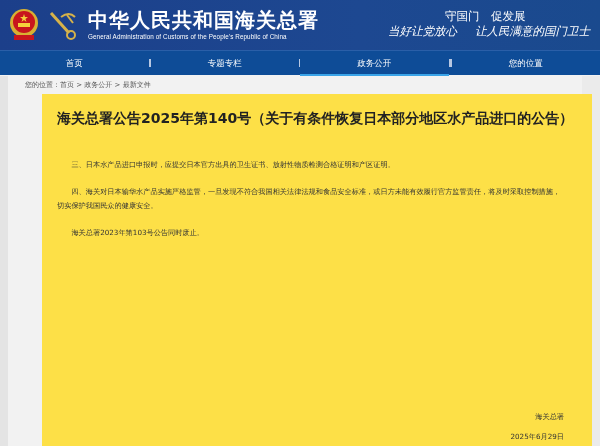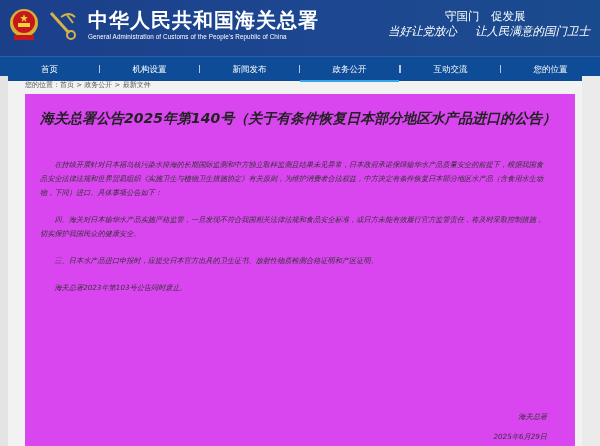--- a/index.html
+++ b/index.html
@@ -1,33 +1,33 @@
 <!DOCTYPE html>
 <html><head>
 <meta charset="utf-8">
 <style>
   * { margin:0; padding:0; box-sizing:border-box; }
   body { width:600px; height:446px; overflow:hidden; background:#f2f2f2; font-family:"DejaVu Sans", sans-serif; }
-  .header { height:56px; background:linear-gradient(90deg,#1c3f8a 0%,#1d4891 60%,#1a4a8e 100%); position:relative; }
+  .header { height:50px; background:linear-gradient(90deg,#1c3f8a 0%,#1d4891 60%,#1a4a8e 100%); position:relative; }
   .emblem { position:absolute; left:8px; top:7px; width:32px; height:36px; }
   .key { position:absolute; left:47px; top:9px; width:32px; height:32px; }
   .site-title { position:absolute; left:88px; top:7px; color:#fff; font-size:20px; font-weight:bold; letter-spacing:1px; font-family:"DejaVu Sans", sans-serif; }
   .site-sub { position:absolute; left:88px; top:33px; color:#fff; font-size:6.3px; letter-spacing:0.1px; font-family:"Liberation Sans", sans-serif; }
   .slogan1 { position:absolute; left:445px; top:9px; color:#fff; font-size:11.5px; word-spacing:14px; }
   .slogan2 { position:absolute; left:388px; top:24px; color:#fff; font-size:11.5px;font-style:italic; }
   .slogan2 span + span { margin-left:18px; }
   .nav { height:25px; background:#0e4c97; display:flex; align-items:center; border-top:1px solid #2a5fa8; }
   .nav-item { flex:1; text-align:center; color:#fff; font-size:8.5px; height:25px; line-height:24px; position:relative; }
   .nav-item.active { border-bottom:2px solid #3aa4e8; }
   .nav-sep { width:1px; height:8px; background:#b8c8e2; }
   .page { position:absolute; top:76px; left:0; width:600px; height:366px; }
   .leftbar { position:absolute; left:0; top:0; width:8px; height:370px; background:#e4e4e4; }
   .rightbar { position:absolute; right:0; top:0; width:18px; height:370px; background:#ebebeb; }
   .breadcrumb { position:absolute; left:25px; top:4px; font-size:7px; color:#555; }
-  .content { position:absolute; left:25px; top:18px; width:550px; height:352px; background:#d946ef;font-style:italic; }
+  .content { position:absolute; left:42px; top:18px; width:550px; height:352px; background:#fde047; }
   .doc-title { position:absolute; left:15px; top:16px; font-size:14px; font-weight:bold; color:#222; white-space:nowrap; }
   .body-text { position:absolute; left:15px; top:64px; width:510px; font-size:7.2px; line-height:14px; color:#333; }
   .body-text p { text-indent:2em; margin-bottom:13px; }
   .body-text p.close { margin-bottom:10px; }
   .sign { position:absolute; right:28px; font-size:7.2px; color:#333; }
 </style>
 </head>
 <body>
 
 <div class="header">
@@ -48,44 +48,41 @@
   <div class="site-sub">General Administration of Customs of the People's Republic of China</div>
   <div class="slogan1">守国门　促发展</div>
   <div class="slogan2">
     <span>当好让党放心</span><span>让人民满意的国门卫士</span>
   </div>
 </div>
 
 <div class="nav">
   <div class="nav-item">首页</div>
   <div class="nav-sep"></div>
-  <div class="nav-item">机构设置</div>
   <div class="nav-sep"></div>
-  <div class="nav-item">新闻发布</div>
+  <div class="nav-item">专题专栏</div>
   <div class="nav-sep"></div>
   <div class="nav-item active">政务公开</div>
   <div class="nav-sep"></div>
   <div class="nav-sep"></div>
-  <div class="nav-item">互动交流</div>
   <div class="nav-sep"></div>
   <div class="nav-item">您的位置</div>
 </div>
 
 <div class="page">
   <div class="leftbar"></div>
   <div class="rightbar"></div>
 
   <div class="breadcrumb">
     <span>您的位置：</span><span>首页</span><span> &gt; </span><span>政务公开</span><span> &gt; </span><span>最新文件</span>
   </div>
 
   <div class="content">
     <h1 class="doc-title">海关总署公告2025年第140号（关于有条件恢复日本部分地区水产品进口的公告）</h1>
     <div class="body-text">
-      <p>在持续开展针对日本福岛核污染水排海的长期国际监测和中方独立取样监测且结果未见异常，日本政府承诺保障输华水产品质量安全的前提下，根据我国食品安全法律法规和世界贸易组织《实施卫生与植物卫生措施协定》有关原则，为维护消费者合法权益，中方决定有条件恢复日本部分地区水产品（含食用水生动物，下同）进口。具体事项公告如下：</p>
+      <p>三、日本水产品进口申报时，应提交日本官方出具的卫生证书、放射性物质检测合格证明和产区证明。</p>
       <p>四、海关对日本输华水产品实施严格监管，一旦发现不符合我国相关法律法规和食品安全标准，或日方未能有效履行官方监管责任，将及时采取控制措施，切实保护我国民众的健康安全。</p>
-      <p>三、日本水产品进口申报时，应提交日本官方出具的卫生证书、放射性物质检测合格证明和产区证明。</p>
       <p class="close">海关总署2023年第103号公告同时废止。</p>
     </div>
     <div class="sign" style="top:318px;">海关总署</div>
     <div class="sign" style="top:338px;">2025年6月29日</div>
   </div>
 </div>
 
 </body></html>

